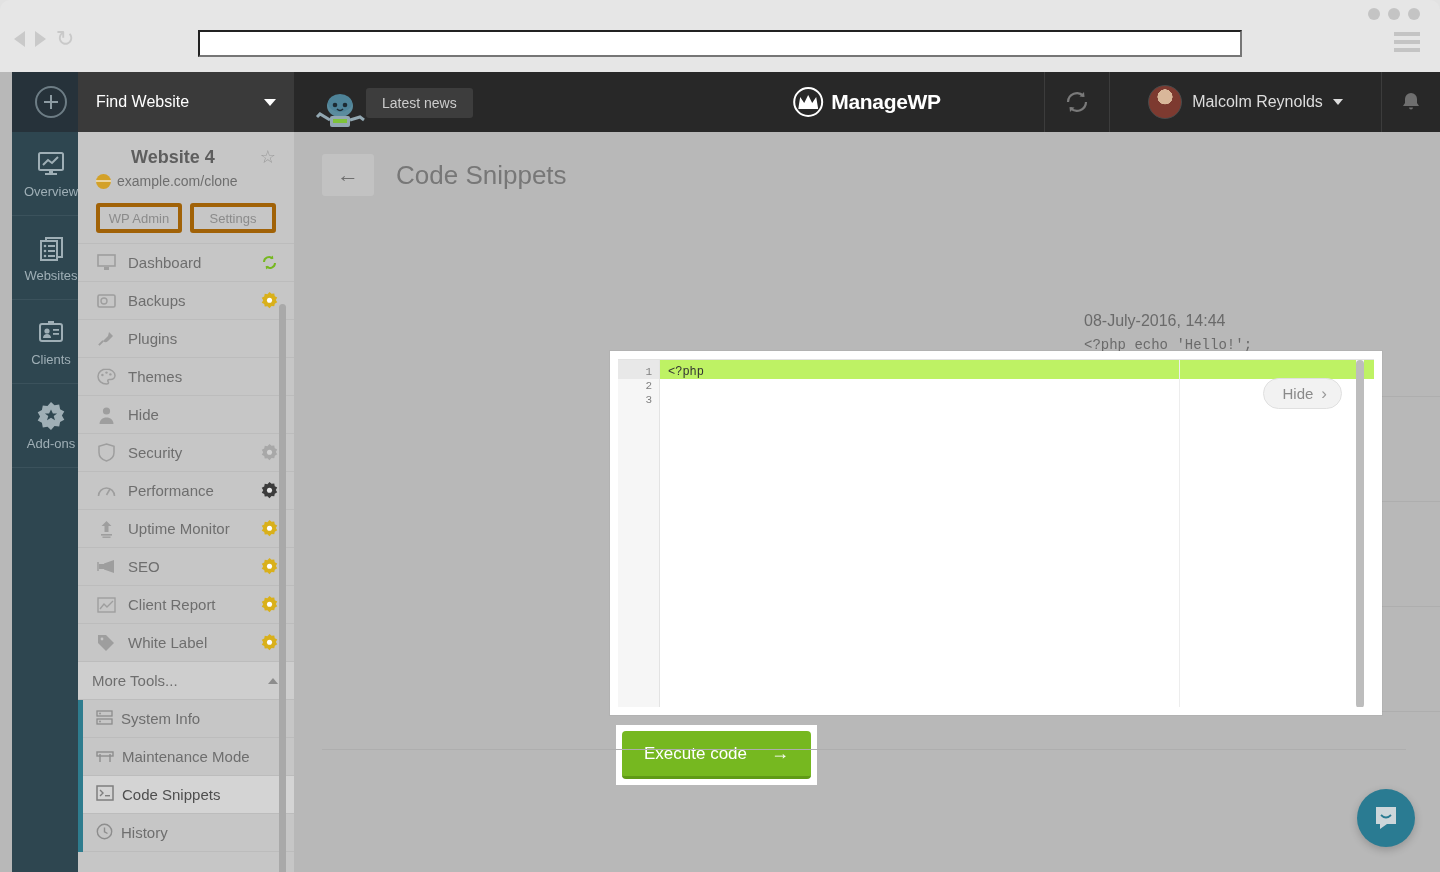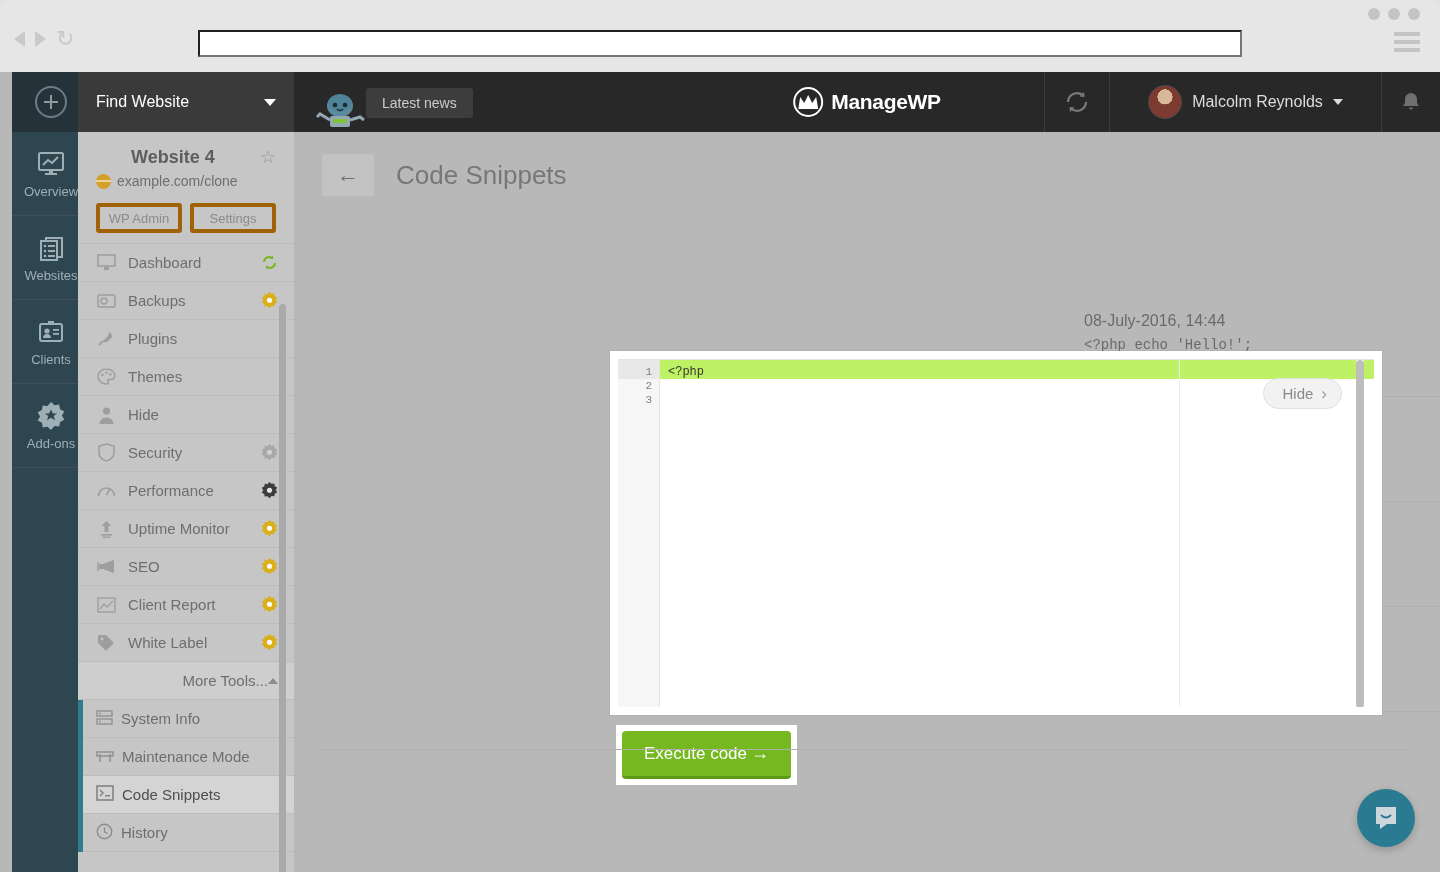--- a/index.html
+++ b/index.html
@@ -106,21 +106,21 @@
   .sb-menu { border-top: 1px solid #bcbcbc; }
   .sb-row {
     height: 38px; display: flex; align-items: center;
     padding: 0 16px 0 18px; border-bottom: 1px solid #bcbcbc;
     font-size: 15px; color: #6e6e6e; gap: 12px;
   }
   .sb-row .label { flex: 1; }
   .sb-row .lico { width: 20px; height: 20px; opacity: .45; display: flex; align-items: center; justify-content: center; }
   .badge-gear { width: 17px; height: 17px; }
   .sb-more {
-    height: 38px; display: flex; align-items: center; justify-content: flex-end;
+    height: 38px; display: flex; align-items: center; justify-content: space-between;
     padding: 0 16px 0 14px; font-size: 15px; color: #6e6e6e;
     background: #cecece; border-bottom: 1px solid #bcbcbc;
   }
   .caret-up-sm { width: 0; height: 0; border-left: 5px solid transparent; border-right: 5px solid transparent; border-bottom: 6px solid #8d8d8d; }
   .sb-sub { border-left: 5px solid #2e7c8e; }
   .sb-subrow {
     height: 38px; display: flex; align-items: center; gap: 8px;
     padding: 0 16px 0 13px; border-bottom: 1px solid #bcbcbc;
     font-size: 15px; color: #6e6e6e;
   }
@@ -221,21 +221,21 @@
     display: flex; align-items: center; gap: 8px; padding: 0 14px 0 18px;
     color: #8a8a8a; font-size: 15px; font-family: "Liberation Sans", sans-serif;
   }
   .chev-r { font-size: 17px; color: #9a9a9a; }
 
   
   .exec-wrap {
     position: absolute; left: 322px; top: 593px; padding: 6px; background: #fff;
   }
   .exec-btn {
-    display: flex; align-items: center; gap: 4px;
+    display: flex; align-items: center; gap: 24px;
     height: 48px; padding: 0 22px; background: #76b820;
     border: none; border-bottom: 3px solid #5f9a16; border-radius: 4px;
     color: #fff; font-size: 17px; font-family: "Liberation Sans", sans-serif;
   }
   .arrow-r { font-size: 18px; }
 
   
   .chat-bubble {
     position: absolute; right: 25px; bottom: 25px; width: 58px; height: 58px;
     border-radius: 50%; background: #2a7b92;

